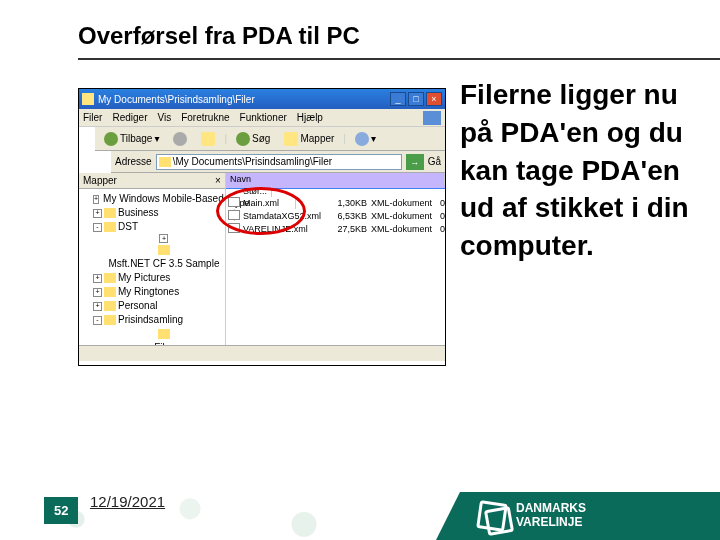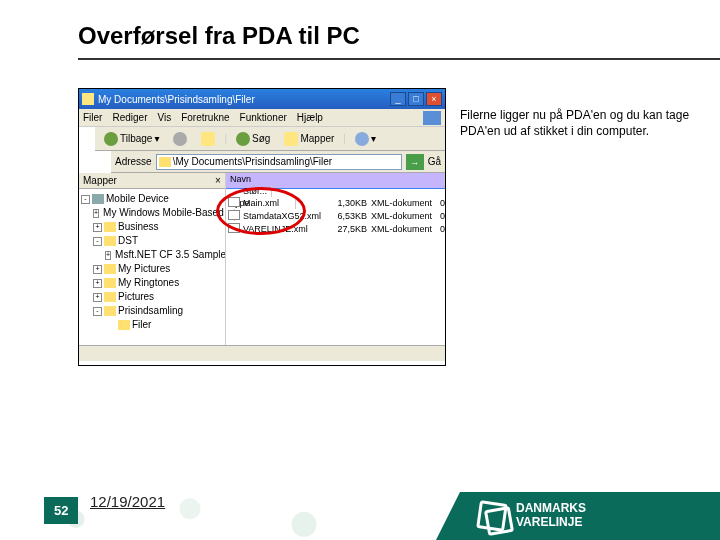--- a/index.html
+++ b/index.html
@@ -26,38 +26,38 @@
   .gobtn{width:18px;height:16px;background:#4a9e4a;color:#fff;display:flex;align-items:center;justify-content:center;font-size:9px;}
   .body-area{display:flex;height:172px;}
   .left-pane{width:160px;border-right:1px solid #ccc;overflow:hidden;background:#fff;}
   .lp-header{height:16px;background:#ece9d8;border-bottom:1px solid #aaa;font-size:10px;padding:0 4px;display:flex;align-items:center;justify-content:space-between;}
   .tree{padding:3px 2px;font-size:10px;line-height:14px;}
   .tree-item{display:flex;align-items:center;gap:2px;white-space:nowrap;}
   .ti-exp{width:9px;height:9px;border:1px solid #888;display:inline-flex;align-items:center;justify-content:center;font-size:7px;background:#fff;}
   .ti-icon{width:12px;height:10px;background:#ffe070;display:inline-block;}
   .ti-icon.dev{background:#8aa;}
   .indent1{padding-left:12px;}
-  .indent2{padding-left:24px;}
+  .indent2{padding-left:24px;flex-direction:column;}
   .right-pane{flex:1;background:#fff;position:relative;}
   .cols{height:16px;border-bottom:1px solid #3b82f6;background:#c4b5fd;display:flex;font-size:9px;flex-direction:column;}
   .col{padding:1px 4px;border-right:1px solid #ccc;}
   .c-name{flex:1;}
   .c-size{width:46px;text-align:right;}
   .c-type{width:70px;}
   .c-d{width:8px;}
   .files{padding:8px 0;}
   .frow{display:flex;font-size:9px;padding:0 0;line-height:13px;}
   .frow .ficon{width:12px;height:10px;background:#fff;border:1px solid #888;margin:0 3px 0 2px;}
   .frow .fname{flex:1;}
   .frow .fsize{width:46px;text-align:right;}
   .frow .ftype{width:70px;padding-left:4px;}
   .frow .fd{width:8px;text-align:right;}
   .circle{position:absolute;top:14px;left:-10px;width:90px;height:48px;border:3px solid #d00;border-radius:50%;}
   .statusbar{height:16px;background:#ece9d8;border-top:1px solid #aaa;}
-  .bodytext{position:absolute;top:107px;left:460px;width:230px;font-size:12px;line-height:1.35;}
+  .bodytext{position:absolute;top:76px;left:460px;width:230px;font-size:28px;line-height:1.35;font-weight:bold;}
   .footer{position:absolute;left:0;right:0;bottom:0;height:60px;}
   .watermark{position:absolute;left:0;right:340px;bottom:0;height:52px;background:
     radial-gradient(circle at 20% 60%, rgba(46,139,87,.25) 0 8px, transparent 9px),
     radial-gradient(circle at 50% 40%, rgba(46,139,87,.18) 0 10px, transparent 11px),
     radial-gradient(circle at 80% 70%, rgba(46,139,87,.22) 0 12px, transparent 13px);
     opacity:.5;}
   .pagenum{position:absolute;left:44px;bottom:16px;background:#0b6b5b;color:#fff;font-size:13px;font-weight:bold;padding:6px 10px;}
   .date{position:absolute;left:90px;bottom:30px;font-size:15px;color:#222;text-decoration:underline;}
   .logo{position:absolute;right:0;bottom:0;height:48px;width:260px;background:#0b6b5b;display:flex;align-items:center;gap:10px;padding:0 18px;}
   .logo-cut{position:absolute;left:-26px;top:0;width:0;height:0;border-top:52px solid transparent;border-right:26px solid #0b6b5b;}
@@ -122,37 +122,32 @@
       <div class="gobtn">→</div>
       <span>Gå</span>
     </div>
     <div class="body-area">
       <div class="left-pane">
         <div class="lp-header">
             <span>Mapper</span>
             <span>×</span>
           </div>
         <div class="tree" id="tree">
-            <div class="tree-item indent0">
+            <div class="tree-item indent1">
+              <span class="ti-exp">+</span>
+              <span class="ti-icon "></span>
+              <span>My Windows Mobile-Based Device</span>
+            </div>
+            <div class="tree-item indent1">
+              <span class="ti-exp">+</span>
+              <span class="ti-icon "></span>
+              <span>Business</span>
+            </div>
+            <div class="tree-item indent1">
               <span class="ti-exp">-</span>
-              <span class="ti-icon dev"></span>
-              <span>Mobile Device</span>
-            </div>
-            <div class="tree-item indent1">
-              <span class="ti-exp">+</span>
-              <span class="ti-icon "></span>
-              <span>My Windows Mobile-Based Device</span>
-            </div>
-            <div class="tree-item indent1">
-              <span class="ti-exp">+</span>
-              <span class="ti-icon "></span>
-              <span>Business</span>
-            </div>
-            <div class="tree-item indent1">
-              <span class="ti-exp">-</span>
               <span class="ti-icon "></span>
               <span>DST</span>
             </div>
             <div class="tree-item indent2">
               <span class="ti-exp">+</span>
               <span class="ti-icon "></span>
               <span>Msft.NET CF 3.5 Sample</span>
             </div>
             <div class="tree-item indent1">
               <span class="ti-exp">+</span>
@@ -160,21 +155,21 @@
               <span>My Pictures</span>
             </div>
             <div class="tree-item indent1">
               <span class="ti-exp">+</span>
               <span class="ti-icon "></span>
               <span>My Ringtones</span>
             </div>
             <div class="tree-item indent1">
               <span class="ti-exp">+</span>
               <span class="ti-icon "></span>
-              <span>Pictures</span>
+              <span>Personal</span>
             </div>
             <div class="tree-item indent1">
               <span class="ti-exp">-</span>
               <span class="ti-icon "></span>
               <span>Prisindsamling</span>
             </div>
             <div class="tree-item indent2">
               <span style="width:11px;display:inline-block"></span>
               <span class="ti-icon "></span>
               <span>Filer</span>

